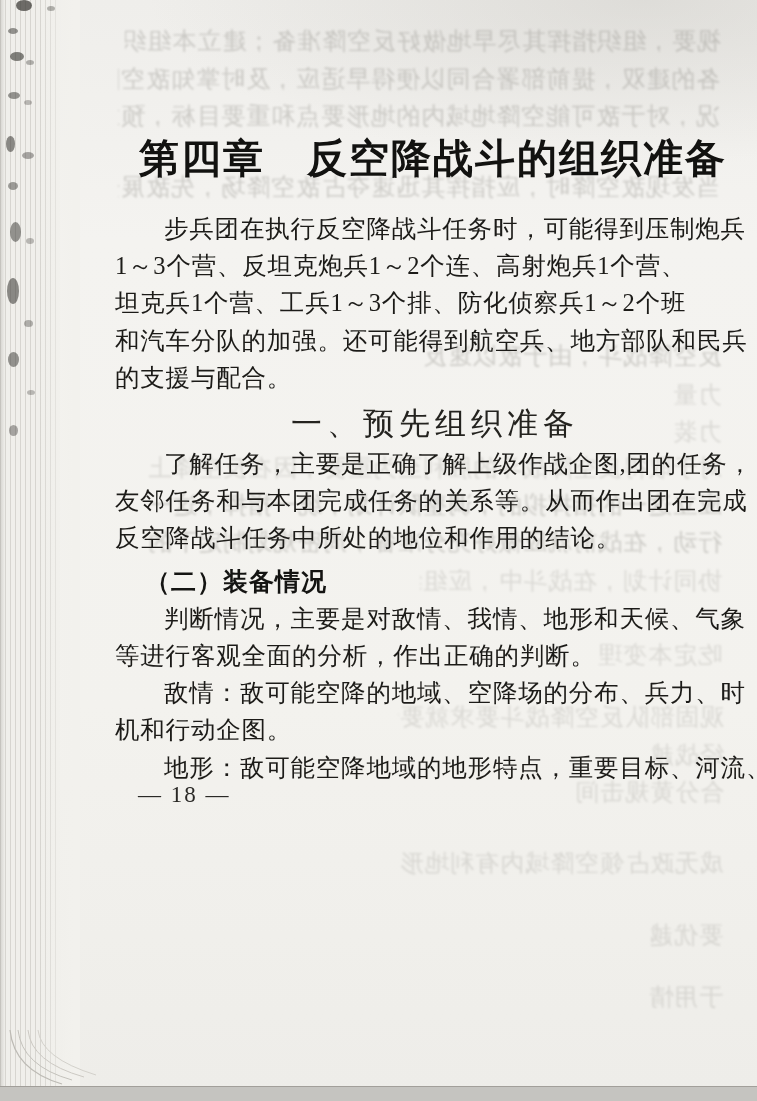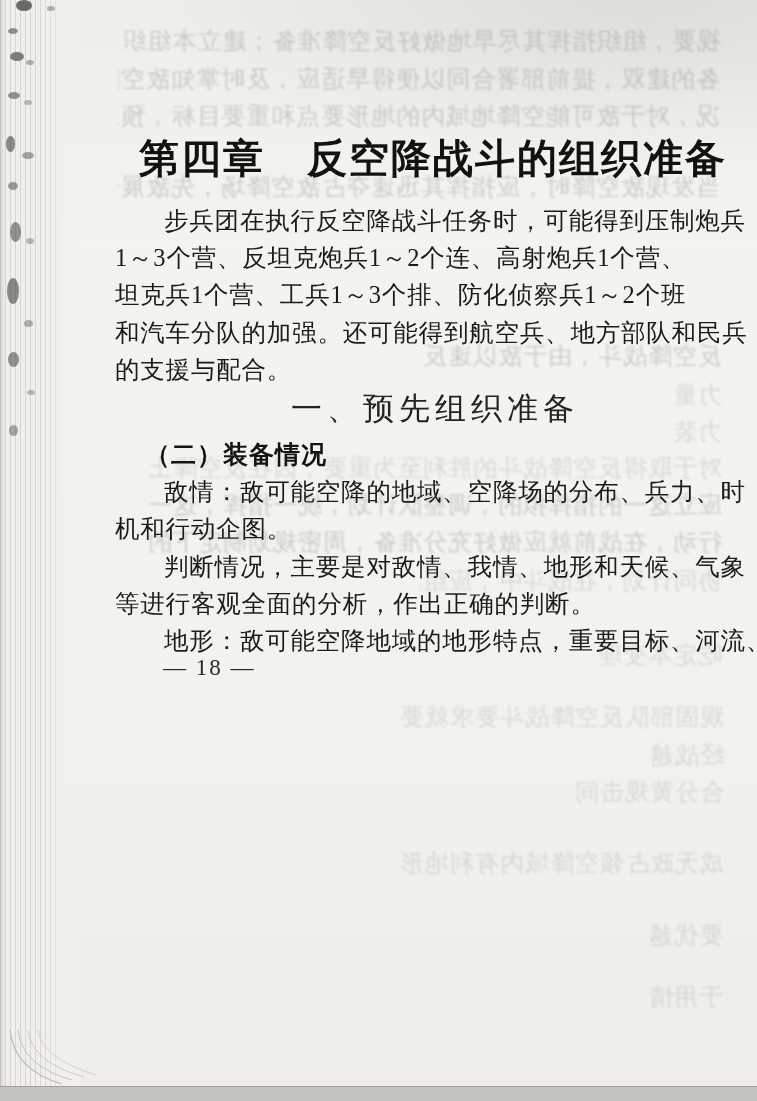--- a/index.html
+++ b/index.html
@@ -50,32 +50,32 @@
   }
   .chapter-title{
     margin:130px 0 0 18px;text-align:right;
     font-family:"Liberation Sans","DejaVu Sans",sans-serif;
     font-weight:700;font-size:40px;line-height:56px;letter-spacing:2px;color:#121210;
   }
   .body-block{
     margin:0;font-size:24.5px;line-height:37.2px;letter-spacing:.8px;
     white-space:pre;text-indent:2em;color:#1c1b18;
   }
-  .first-block{margin-top:16px;}
+  .first-block{margin-top:24px;}
   .section-heading{
-    margin:0 0 0 28px;text-align:center;
+    margin:7px 0 0 28px;text-align:center;
     font-size:31px;line-height:42px;letter-spacing:5px;font-weight:500;color:#24231f;
   }
   .sub-title{
     margin:6px 0 0 0;font-family:"Liberation Sans","DejaVu Sans",sans-serif;
     font-weight:700;font-size:25px;line-height:37.2px;letter-spacing:1px;
     white-space:pre;text-indent:1.2em;color:#141412;
   }
   .page-number{
-    margin:-10px 0 0 48px;font-size:23px;line-height:37px;letter-spacing:2px;color:#2a2926;
+    margin:-10px 0 0 23px;font-size:23px;line-height:37px;letter-spacing:2px;color:#2a2926;
   }
 </style>
 </head>
 <body>
 
 <div class="page">
 
   <span class="bleed strong" style="top:26px;left:125px;width:596px;">视要，组织指挥其尽早地做好反空降准备；建立本组织</span>
   <span class="bleed strong" style="top:64px;left:118px;width:602px;">各的建双，提前部署合同以便得早适应，及时掌知敌空降</span>
   <span class="bleed strong" style="top:101px;left:118px;width:602px;">况，对于敌可能空降地域内的地形要点和重要目标，预筹</span>
@@ -99,26 +99,29 @@
     <div class="chapter-title">第四章　反空降战斗的组织准备</div>
 
     <p class="body-block first-block">步兵团在执行反空降战斗任务时，可能得到压制炮兵
 1～3个营、反坦克炮兵1～2个连、高射炮兵1个营、
 坦克兵1个营、工兵1～3个排、防化侦察兵1～2个班
 和汽车分队的加强。还可能得到航空兵、地方部队和民兵
 的支援与配合。</p>
 
     <div class="section-heading">一、预先组织准备</div>
 
+    <p class="body-block">了解任务，主要是正确了解上级作战企图,团的任务，
+友邻任务和与本团完成任务的关系等。从而作出团在完成
+反空降战斗任务中所处的地位和作用的结论。</p>
 
     <p class="sub-title">（二）装备情况</p>
+    <p class="body-block">判断情况，主要是对敌情、我情、地形和天候、气象
+等进行客观全面的分析，作出正确的判断。</p>
     <p class="body-block">敌情：敌可能空降的地域、空降场的分布、兵力、时
 机和行动企图。</p>
-    <p class="body-block">判断情况，主要是对敌情、我情、地形和天候、气象
-等进行客观全面的分析，作出正确的判断。</p>
     <p class="body-block">地形：敌可能空降地域的地形特点，重要目标、河流、</p>
 
     <div class="page-number">— 18 —</div>
   </div>
 
   <div class="spine"></div>
   <div class="spine-fade"></div>
 
   <div class="smudge" style="left:16px;top:0;width:16px;height:11px;opacity:.7;"></div>
   <div class="smudge" style="left:47px;top:6px;width:8px;height:5px;opacity:.35;"></div>

